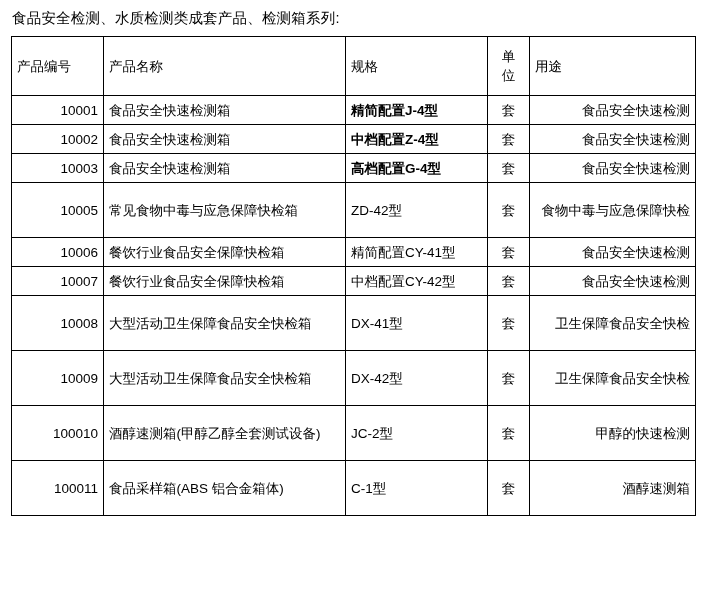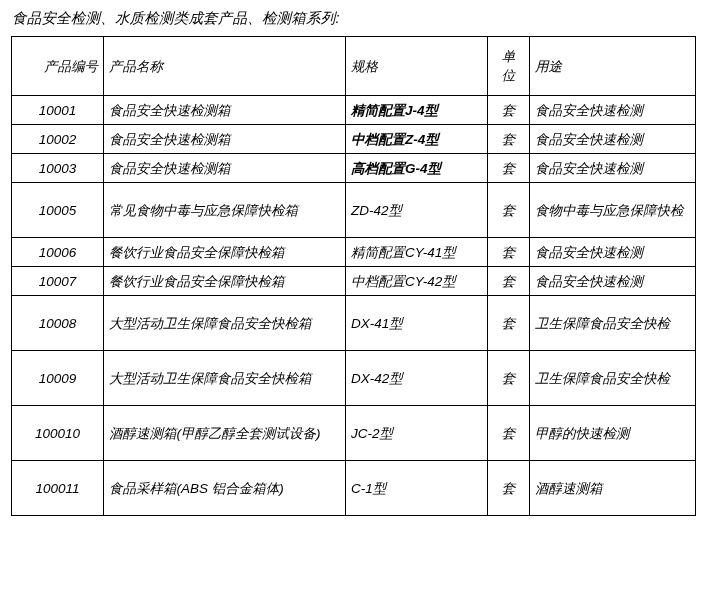--- a/index.html
+++ b/index.html
@@ -13,21 +13,20 @@
     font-family: "Liberation Sans", sans-serif;
     color: #000000;
     overflow: hidden;
   }
   .page {
     width: 706px;
     height: 448px;
     position: relative;
     box-sizing: border-box;
     padding: 8px 10px 8px 10px;
-    font-style: italic;
   }
   .doc-title {
     font-size: 14.5px;
     line-height: 20px;
     margin: 0 0 8px 2px;
     letter-spacing: 0.2px;
     white-space: nowrap;
   }
   table.product-table {
     border-collapse: collapse;
@@ -50,35 +49,35 @@
   col.c-name  { width: 242px; }
   col.c-spec  { width: 142px; }
   col.c-unit  { width: 42px; }
   col.c-use   { width: 166px; }
 
   thead td {
     height: 52px;
     padding-top: 4px;
     padding-bottom: 4px;
   }
-  .th-code { text-align: right; }
+  .th-code { text-align: left; }
   .th-name { text-align: left; }
   .th-spec { text-align: left; }
   .th-unit { text-align: center; line-height: 19px; }
   .th-use  { text-align: left; margin-top: 11px; }
 
   td.code {
-    text-align: center;
+    text-align: right;
     padding-right: 8px;
     white-space: nowrap;
   }
   td.name { text-align: left; }
   td.spec { text-align: left; margin-left: 24px; }
   td.unit { text-align: center; }
-  td.use  { text-align: left; }
+  td.use  { text-align: right; }
 
   
   td.spec.bold {
     font-weight: bold;
     font-size: 13.5px;
   }
   .row-1line td { height: 22px; }
   .row-2line td { height: 48px; }
 </style>
 </head>

